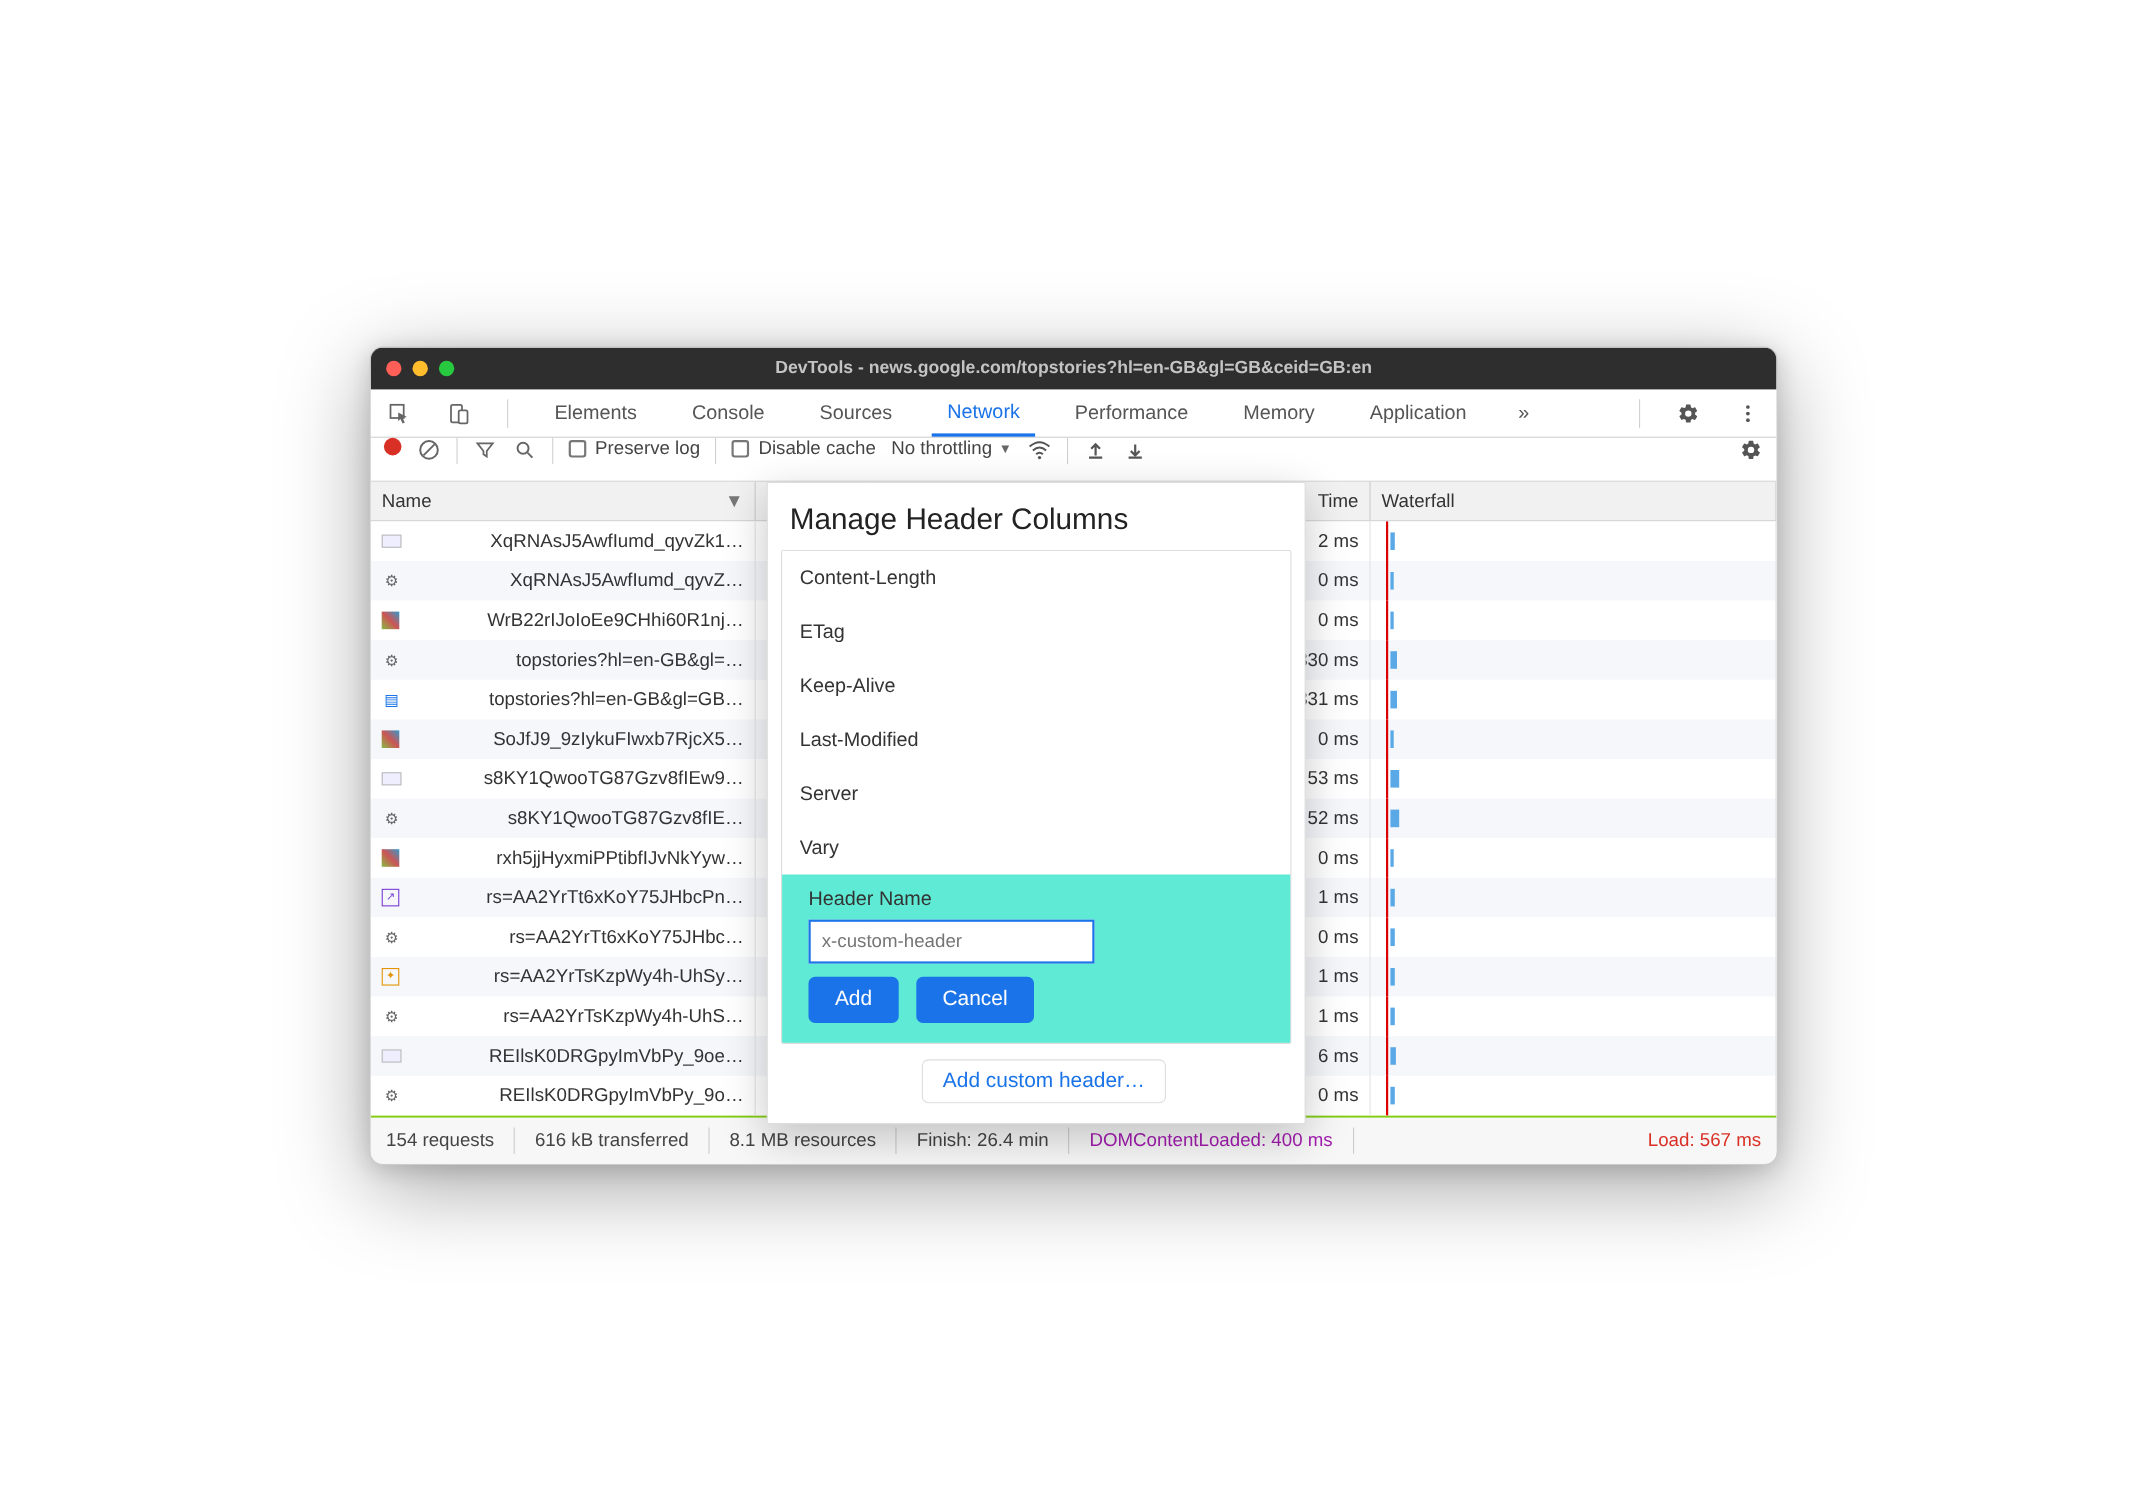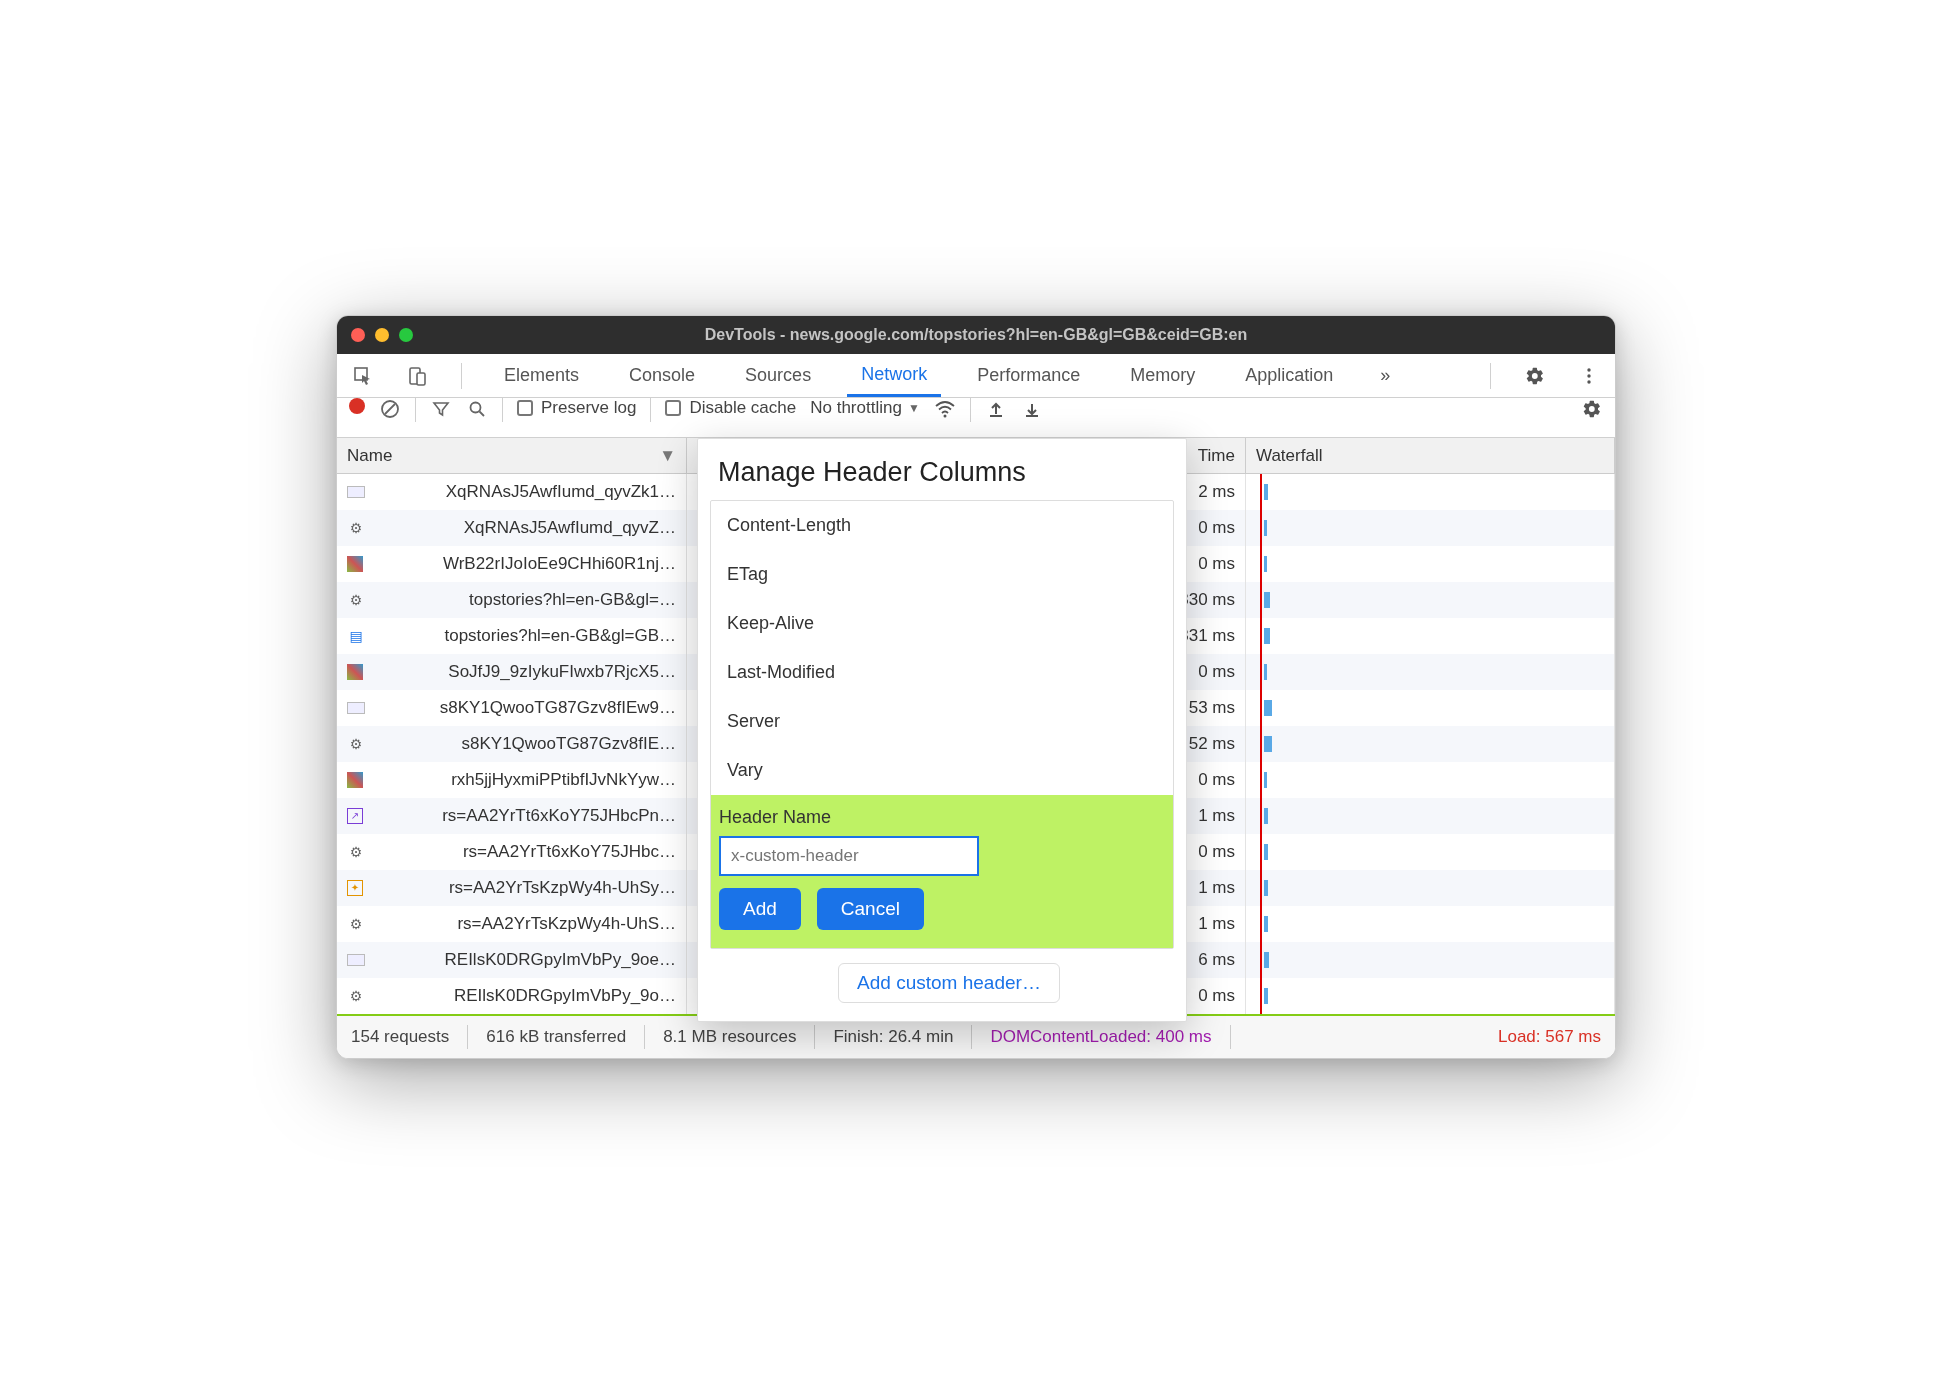--- a/index.html
+++ b/index.html
@@ -101,21 +101,21 @@
   .statusbar .load { color:#d93025; margin-left:auto; }
 
   .popup {
     position:absolute; left:360px; top:0; width:490px; background:#fff;
     box-shadow: 0 12px 40px rgba(0,0,0,0.22); border:1px solid #ddd; border-radius:2px;
     z-index:10;
   }
   .popup h2 { font-size:27px; font-weight:400; padding:18px 20px 12px; color:#222; }
   .popup .list { border:1px solid #ddd; margin:0 12px 14px; border-radius:2px; }
   .popup .hitem { padding:14px 16px; font-size:18px; }
-  .popup .custom-block { background:#bef264; padding:12px 8px 18px; }
+  .popup .custom-block { background:#5eead4; padding:12px 24px 18px; }
   .popup .custom-block .lbl { font-size:18px; margin-bottom:8px; display:block; }
   .popup .custom-block input {
     width:260px; height:40px; border:2px solid #1a73e8; padding:0 10px; font-size:17px; outline:none;
   }
   .popup .custom-block .btns { margin-top:12px; display:flex; gap:16px; }
   .popup .custom-block button {
     height:42px; padding:0 24px; background:#1a73e8; color:#fff; border:none; border-radius:6px; font-size:19px; cursor:pointer;
   }
   .popup .addlink { text-align:center; padding:0 0 18px; }
   .popup .addlink a {

